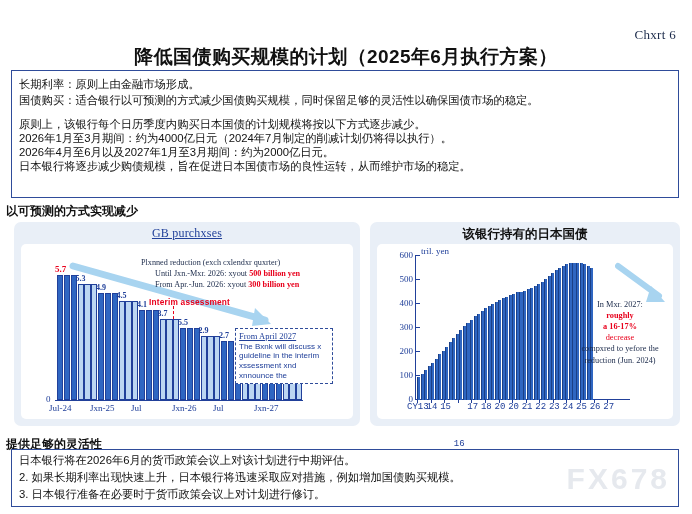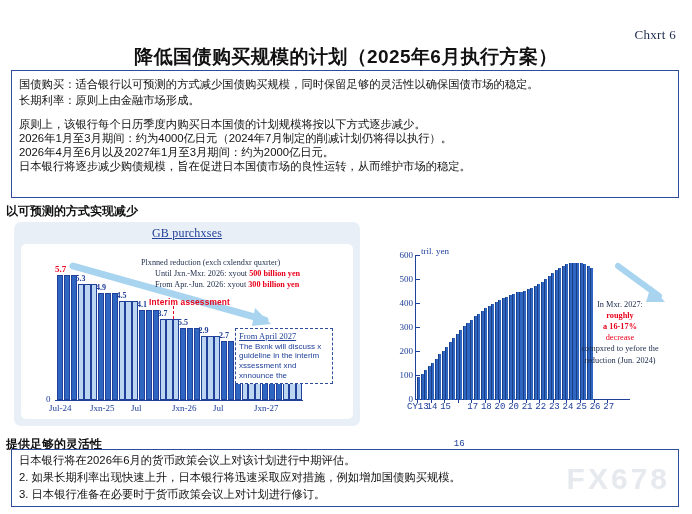--- a/index.html
+++ b/index.html
@@ -157,22 +157,22 @@
 </style>
 </head>
 <body>
 
 <div class="page">
 
   <div class="chart-no">Chxrt 6</div>
   <div class="main-title">降低国债购买规模的计划（2025年6月执行方案）</div>
 
   <div class="policy-box">
+    <div class="policy-line">长期利率：原则上由金融市场形成。</div>
     <div class="policy-line">国债购买：适合银行以可预测的方式减少国债购买规模，同时保留足够的灵活性以确保国债市场的稳定。</div>
-    <div class="policy-line">长期利率：原则上由金融市场形成。</div>
     <div class="policy-gap"></div>
     <div class="policy-line">原则上，该银行每个日历季度内购买日本国债的计划规模将按以下方式逐步减少。</div>
     <div class="policy-line tight">2026年1月至3月期间：约为4000亿日元（2024年7月制定的削减计划仍将得以执行）。</div>
     <div class="policy-line tight">2026年4月至6月以及2027年1月至3月期间：约为2000亿日元。</div>
     <div class="policy-line tight">日本银行将逐步减少购债规模，旨在促进日本国债市场的良性运转，从而维护市场的稳定。</div>
   </div>
 
   <div class="sec-label" id="sec-predictable">以可预测的方式实现减少</div>
   <div class="sec-label" id="sec-flexible">提供足够的灵活性</div>
 
@@ -258,20 +258,24 @@
         <span style="left: 162px;">Jul</span>
         <span style="left: 203px;">Jxn-27</span>
       </div>
 
     <div class="callout">
       <span class="hd">From April 2027</span>
       <span class="bd">The Bxnk will discuss x guideline in the interim xssessment xnd xnnounce the</span>
     </div>
   </div>
 
+  <div class="panel" id="panel-right">
+    <div class="panel-title cn">该银行持有的日本国债</div>
+    <div class="plot"></div>
+  </div>
 
   <div id="plot-right">
     <div class="rc-unit">tril. yen</div>
     <div class="rc-yaxis"></div>
     <div class="rc-xaxis"></div>
     <div id="right-yticks">
         <div class="rc-ytick" style="top: 150px;">0<i></i></div>
         <div class="rc-ytick" style="top: 126px;">100<i></i></div>
         <div class="rc-ytick" style="top: 102px;">200<i></i></div>
         <div class="rc-ytick" style="top: 78px;">300<i></i></div>

